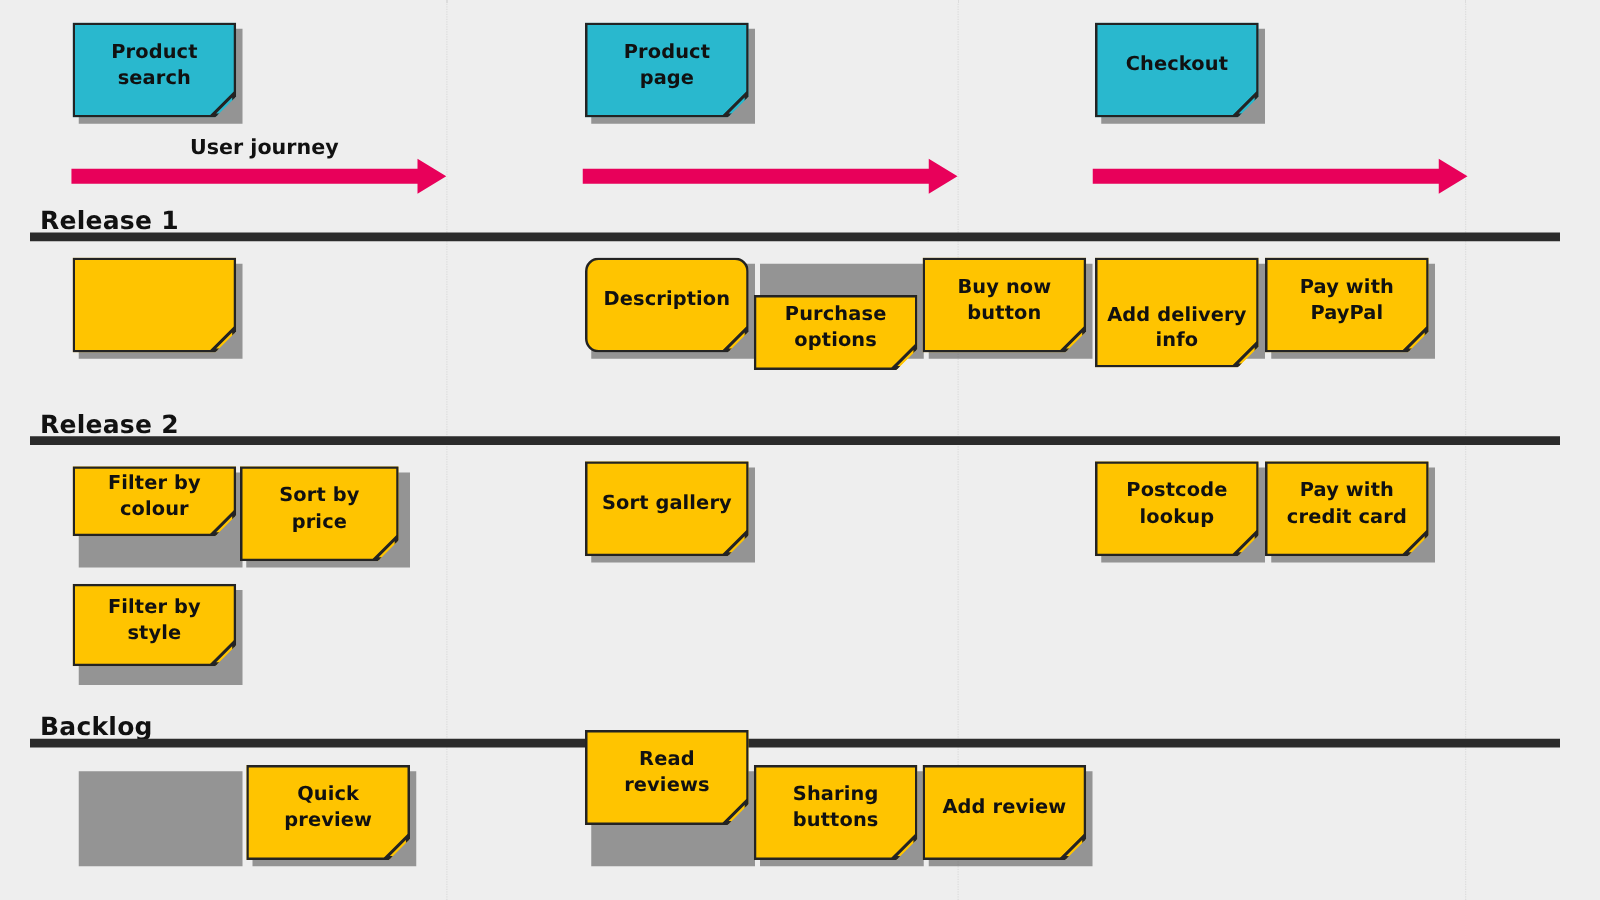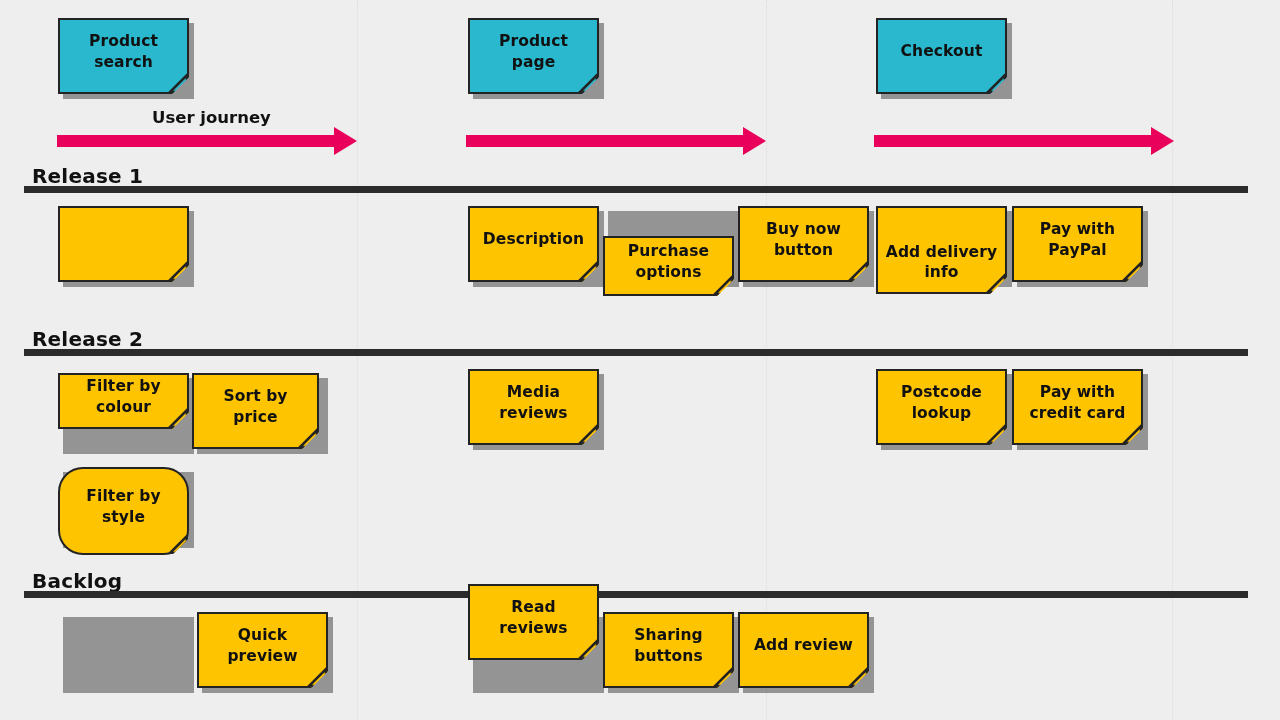--- a/index.html
+++ b/index.html
@@ -175,21 +175,21 @@
   <div class="card-shadow" style="left:63px;top:211px;width:131px;height:76px;"></div>
   <div class="card yellow" style="left:58px;top:206px;width:131px;height:76px;">
     <span class="fold">
       <svg width="20" height="20" viewBox="0 0 20 20">
         <polygon points="19,2 19,19 2,19" fill="#ffc400" stroke="#232323" stroke-width="2.5" stroke-linejoin="miter"></polygon>
       </svg>
     </span>
   </div>
 
   <div class="card-shadow" style="left:473px;top:211px;width:131px;height:76px;"></div>
-  <div class="card yellow" style="left:468px;top:206px;width:131px;height:76px;">
+  <div class="card yellow" style="left:468px;top:206px;width:131px;height:76px;border-radius:11px;">
     <span class="label">Description</span>
     <span class="fold">
       <svg width="20" height="20" viewBox="0 0 20 20">
         <polygon points="19,2 19,19 2,19" fill="#ffc400" stroke="#232323" stroke-width="2.5" stroke-linejoin="miter"></polygon>
       </svg>
     </span>
   </div>
 
   <div class="card-shadow" style="left:608px;top:211px;width:131px;height:76px;"></div>
   <div class="card yellow" style="left:603px;top:208px;width:131px;height:60px;margin-top:28px;">
@@ -249,21 +249,21 @@
     <span class="label">Sort by price</span>
     <span class="fold">
       <svg width="20" height="20" viewBox="0 0 20 20">
         <polygon points="19,2 19,19 2,19" fill="#ffc400" stroke="#232323" stroke-width="2.5" stroke-linejoin="miter"></polygon>
       </svg>
     </span>
   </div>
 
   <div class="card-shadow" style="left:473px;top:374px;width:131px;height:76px;"></div>
   <div class="card yellow" style="left:468px;top:369px;width:131px;height:76px;">
-    <span class="label">Media reviews</span>
+    <span class="label">Sort gallery</span>
     <span class="fold">
       <svg width="20" height="20" viewBox="0 0 20 20">
         <polygon points="19,2 19,19 2,19" fill="#ffc400" stroke="#232323" stroke-width="2.5" stroke-linejoin="miter"></polygon>
       </svg>
     </span>
   </div>
 
   <div class="card-shadow" style="left:881px;top:374px;width:131px;height:76px;"></div>
   <div class="card yellow" style="left:876px;top:369px;width:131px;height:76px;">
     <span class="label">Postcode lookup</span>
@@ -278,21 +278,21 @@
   <div class="card yellow" style="left:1012px;top:369px;width:131px;height:76px;">
     <span class="label">Pay with credit card</span>
     <span class="fold">
       <svg width="20" height="20" viewBox="0 0 20 20">
         <polygon points="19,2 19,19 2,19" fill="#ffc400" stroke="#232323" stroke-width="2.5" stroke-linejoin="miter"></polygon>
       </svg>
     </span>
   </div>
 
   <div class="card-shadow" style="left:63px;top:472px;width:131px;height:76px;"></div>
-  <div class="card yellow" style="left:58px;top:467px;width:131px;height:88px;border-radius:25px;">
+  <div class="card yellow" style="left:58px;top:467px;width:131px;height:66px;">
     <span class="label">Filter by style</span>
     <span class="fold">
       <svg width="20" height="20" viewBox="0 0 20 20">
         <polygon points="19,2 19,19 2,19" fill="#ffc400" stroke="#232323" stroke-width="2.5" stroke-linejoin="miter"></polygon>
       </svg>
     </span>
   </div>
 
   <div class="section-label" style="left:32px;top:569px;">Backlog</div>
   <div class="section-bar" style="left:24px;top:591px;width:1224px;"></div>

